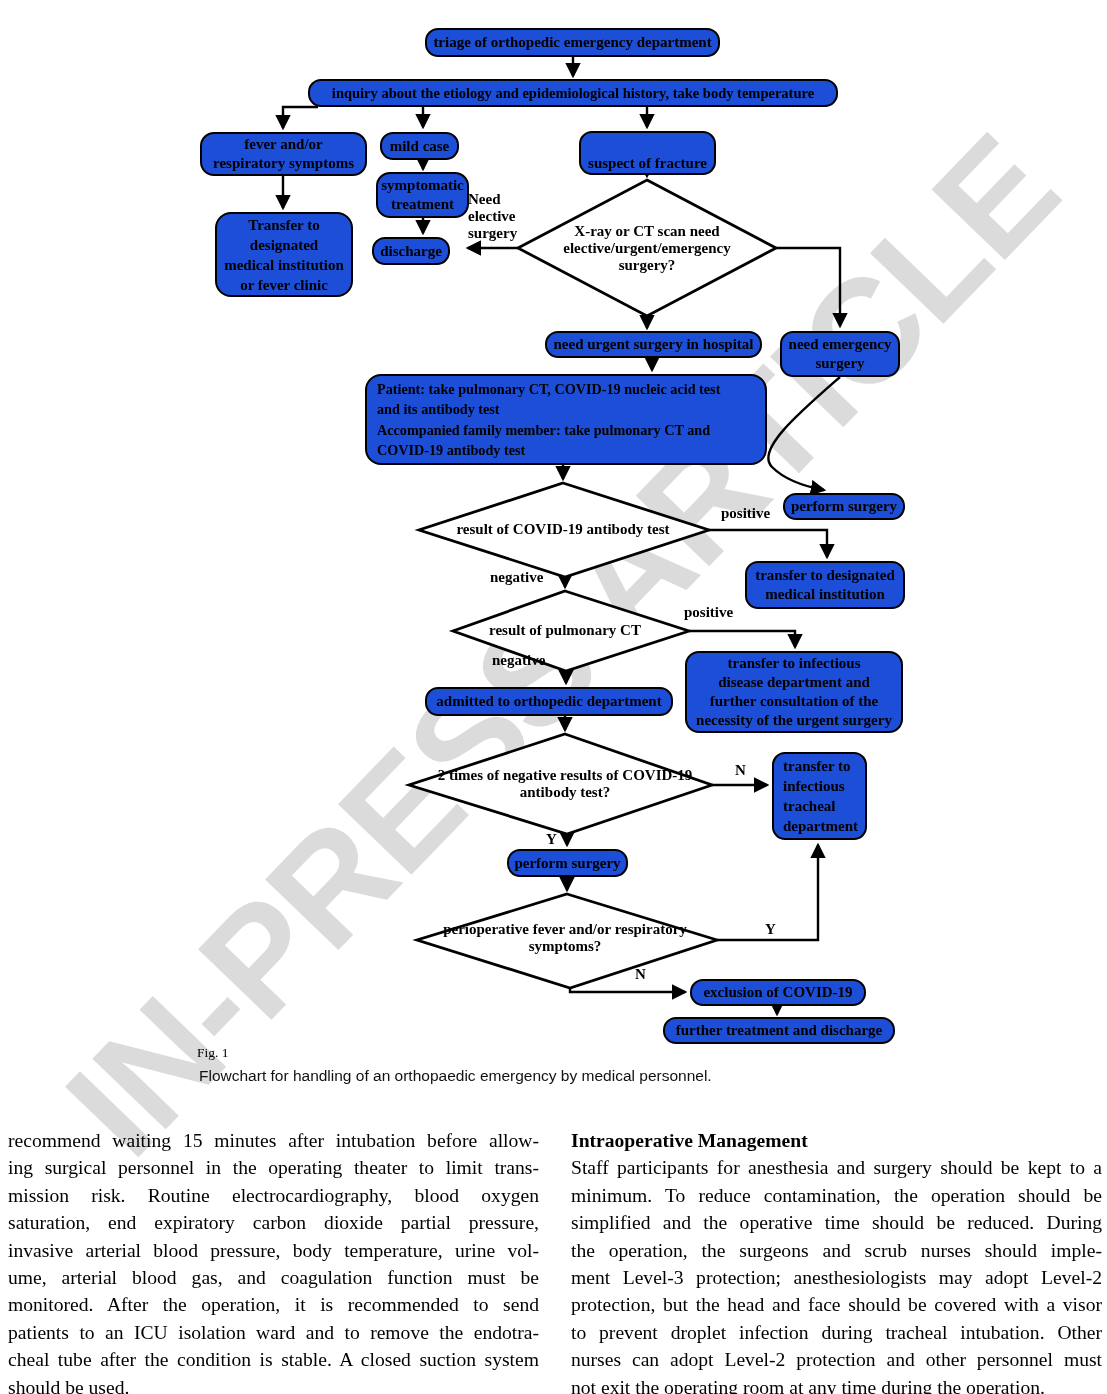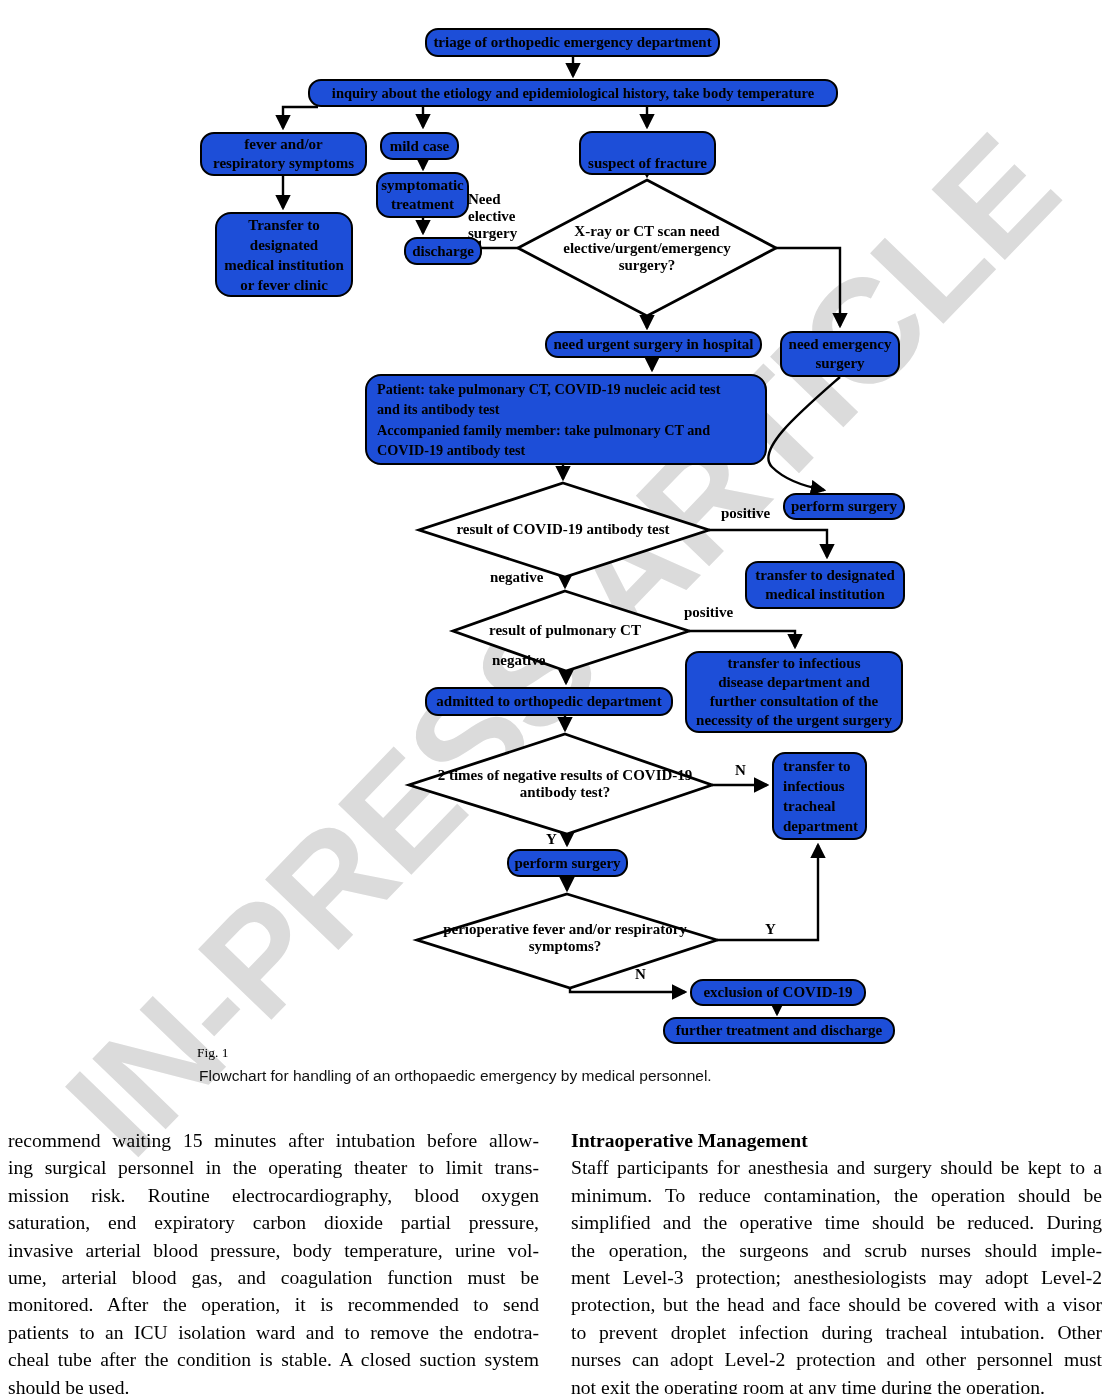--- a/index.html
+++ b/index.html
@@ -94,21 +94,21 @@
   <div class="node" style="left:380px;top:132px;width:79px;height:28px;">
     <span>mild case</span>
   </div>
   <div class="node" style="left:579px;top:131px;width:137px;height:44px;justify-content:flex-end;">
     <span>suspect of fracture</span>
   </div>
   <div class="node rect" style="left:376px;top:172px;width:93px;height:46px;">
     <span>symptomatic</span>
     <span>treatment</span>
   </div>
-  <div class="node" style="left:404px;top:237px;width:78px;height:28px;">
+  <div class="node" style="left:372px;top:237px;width:78px;height:28px;">
     <span>discharge</span>
   </div>
   <div class="node rect" style="left:215px;top:212px;width:138px;height:85px;border-radius:16px;line-height:20px;">
     <span>Transfer to</span>
     <span>designated</span>
     <span>medical institution</span>
     <span>or fever clinic</span>
   </div>
   <div class="node" style="left:545px;top:331px;width:217px;height:27px;">
     <span>need urgent surgery in hospital</span>

